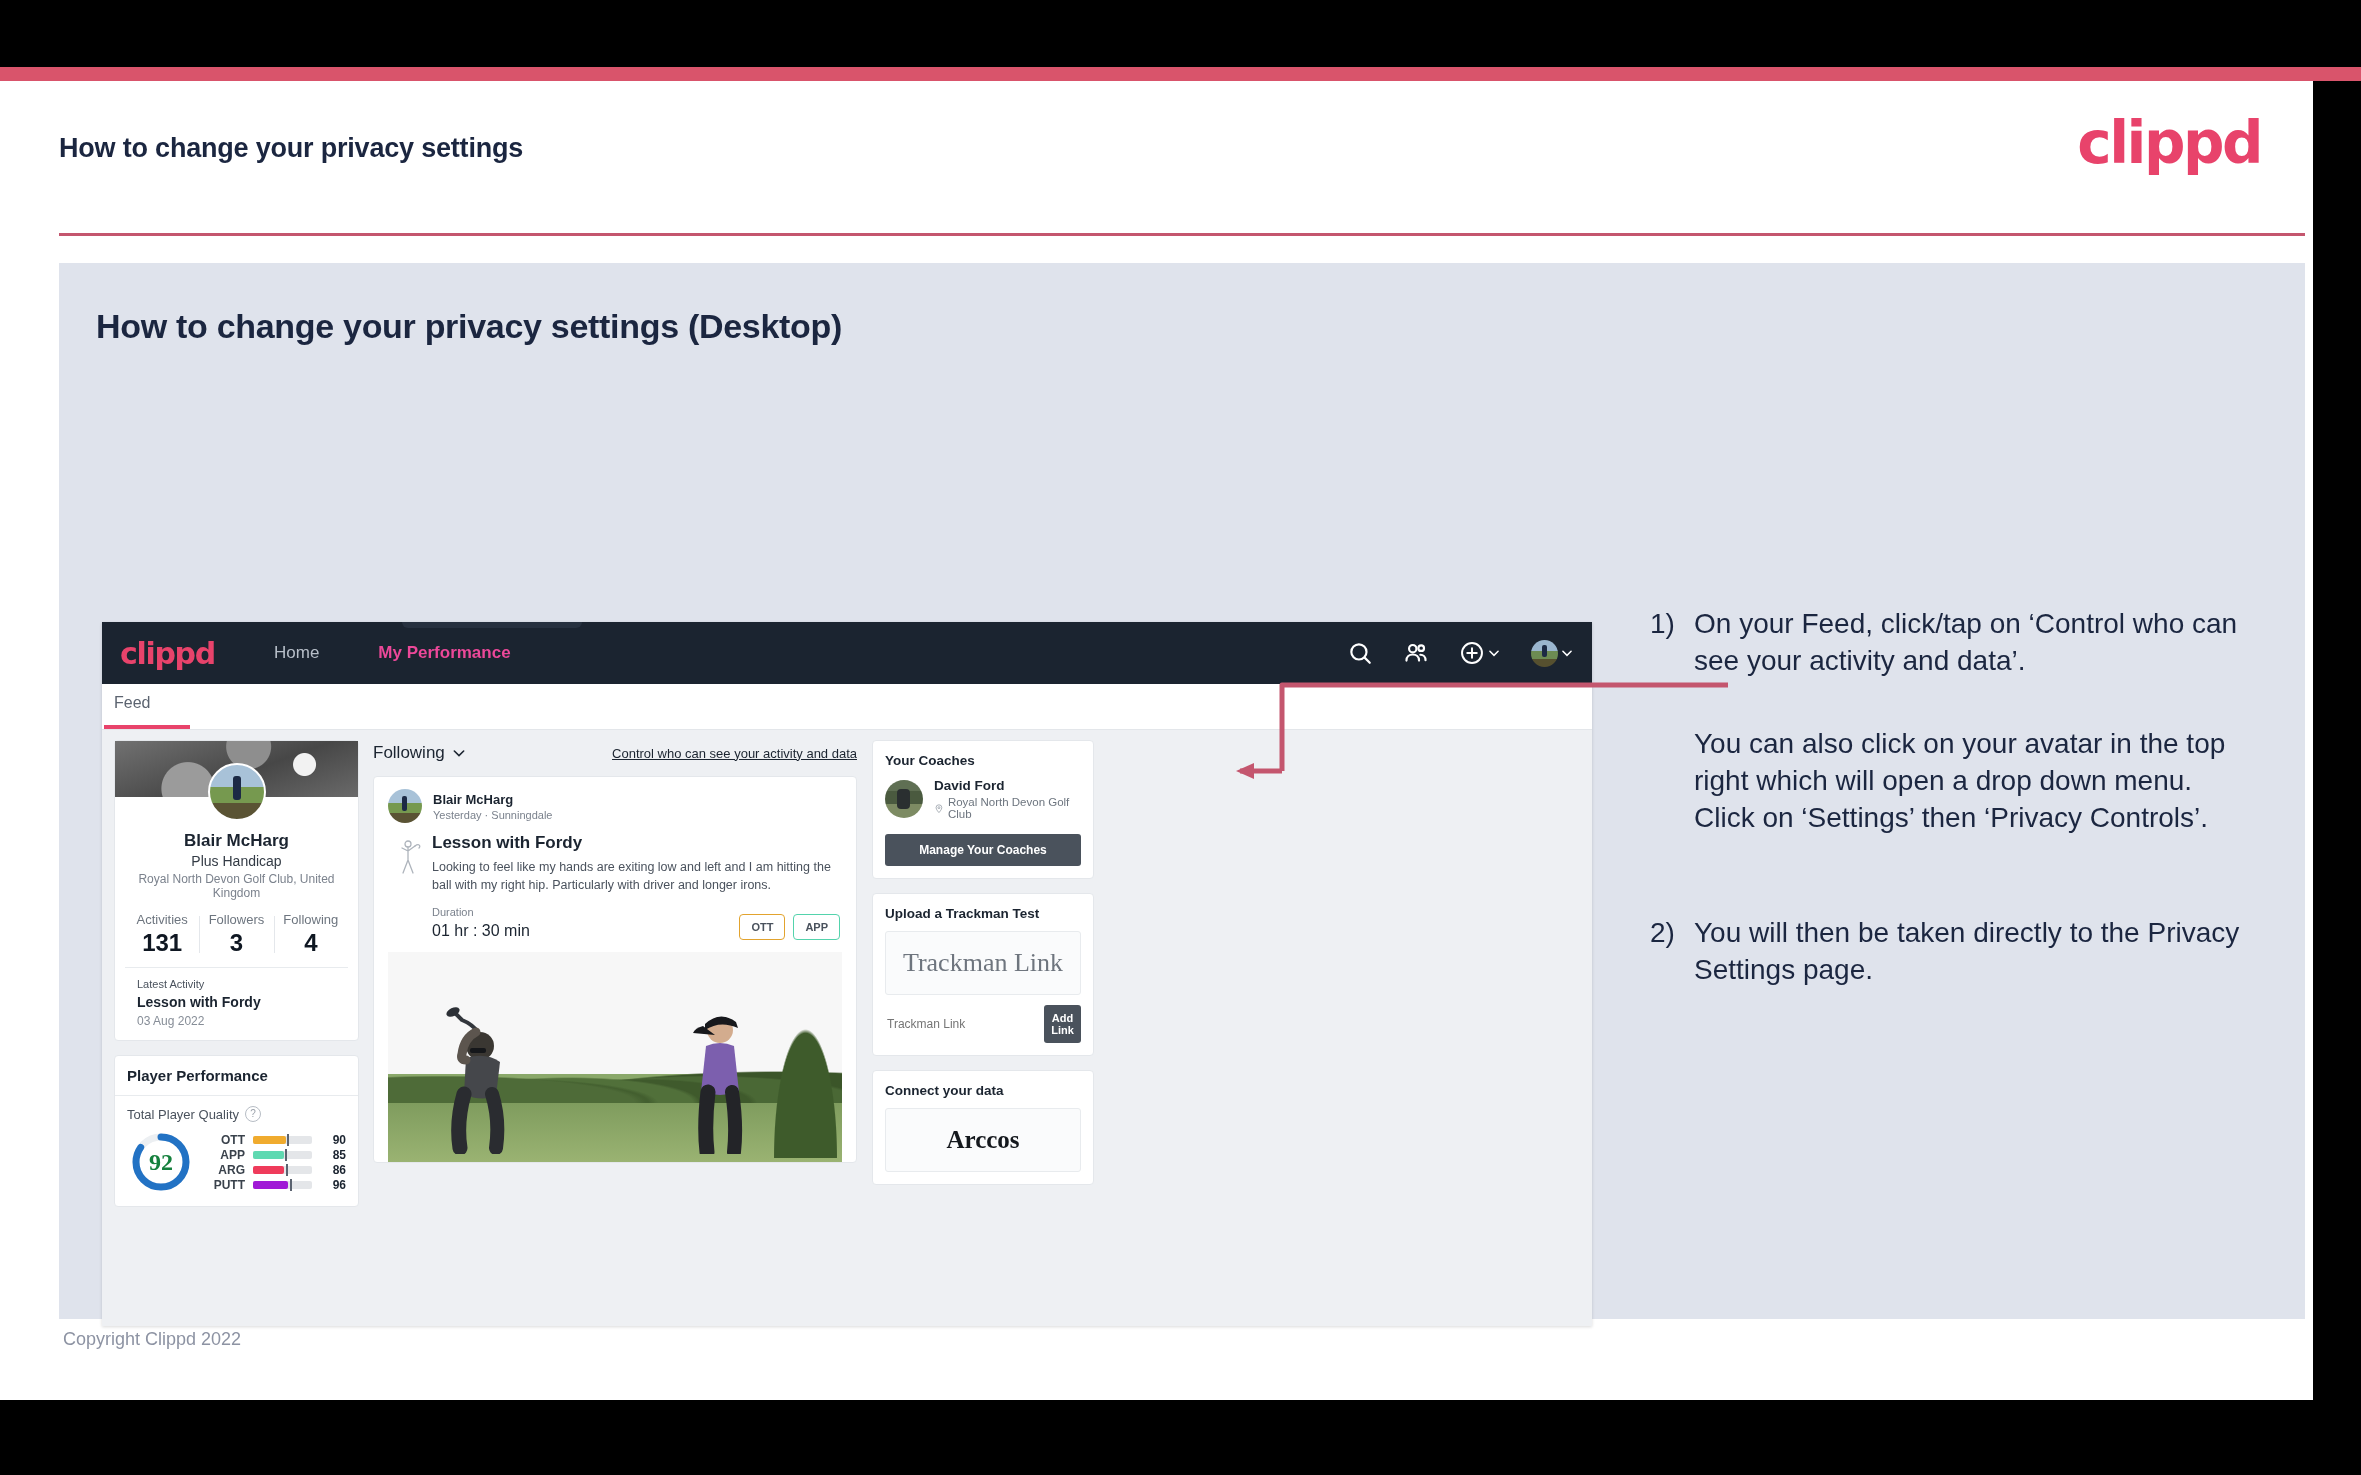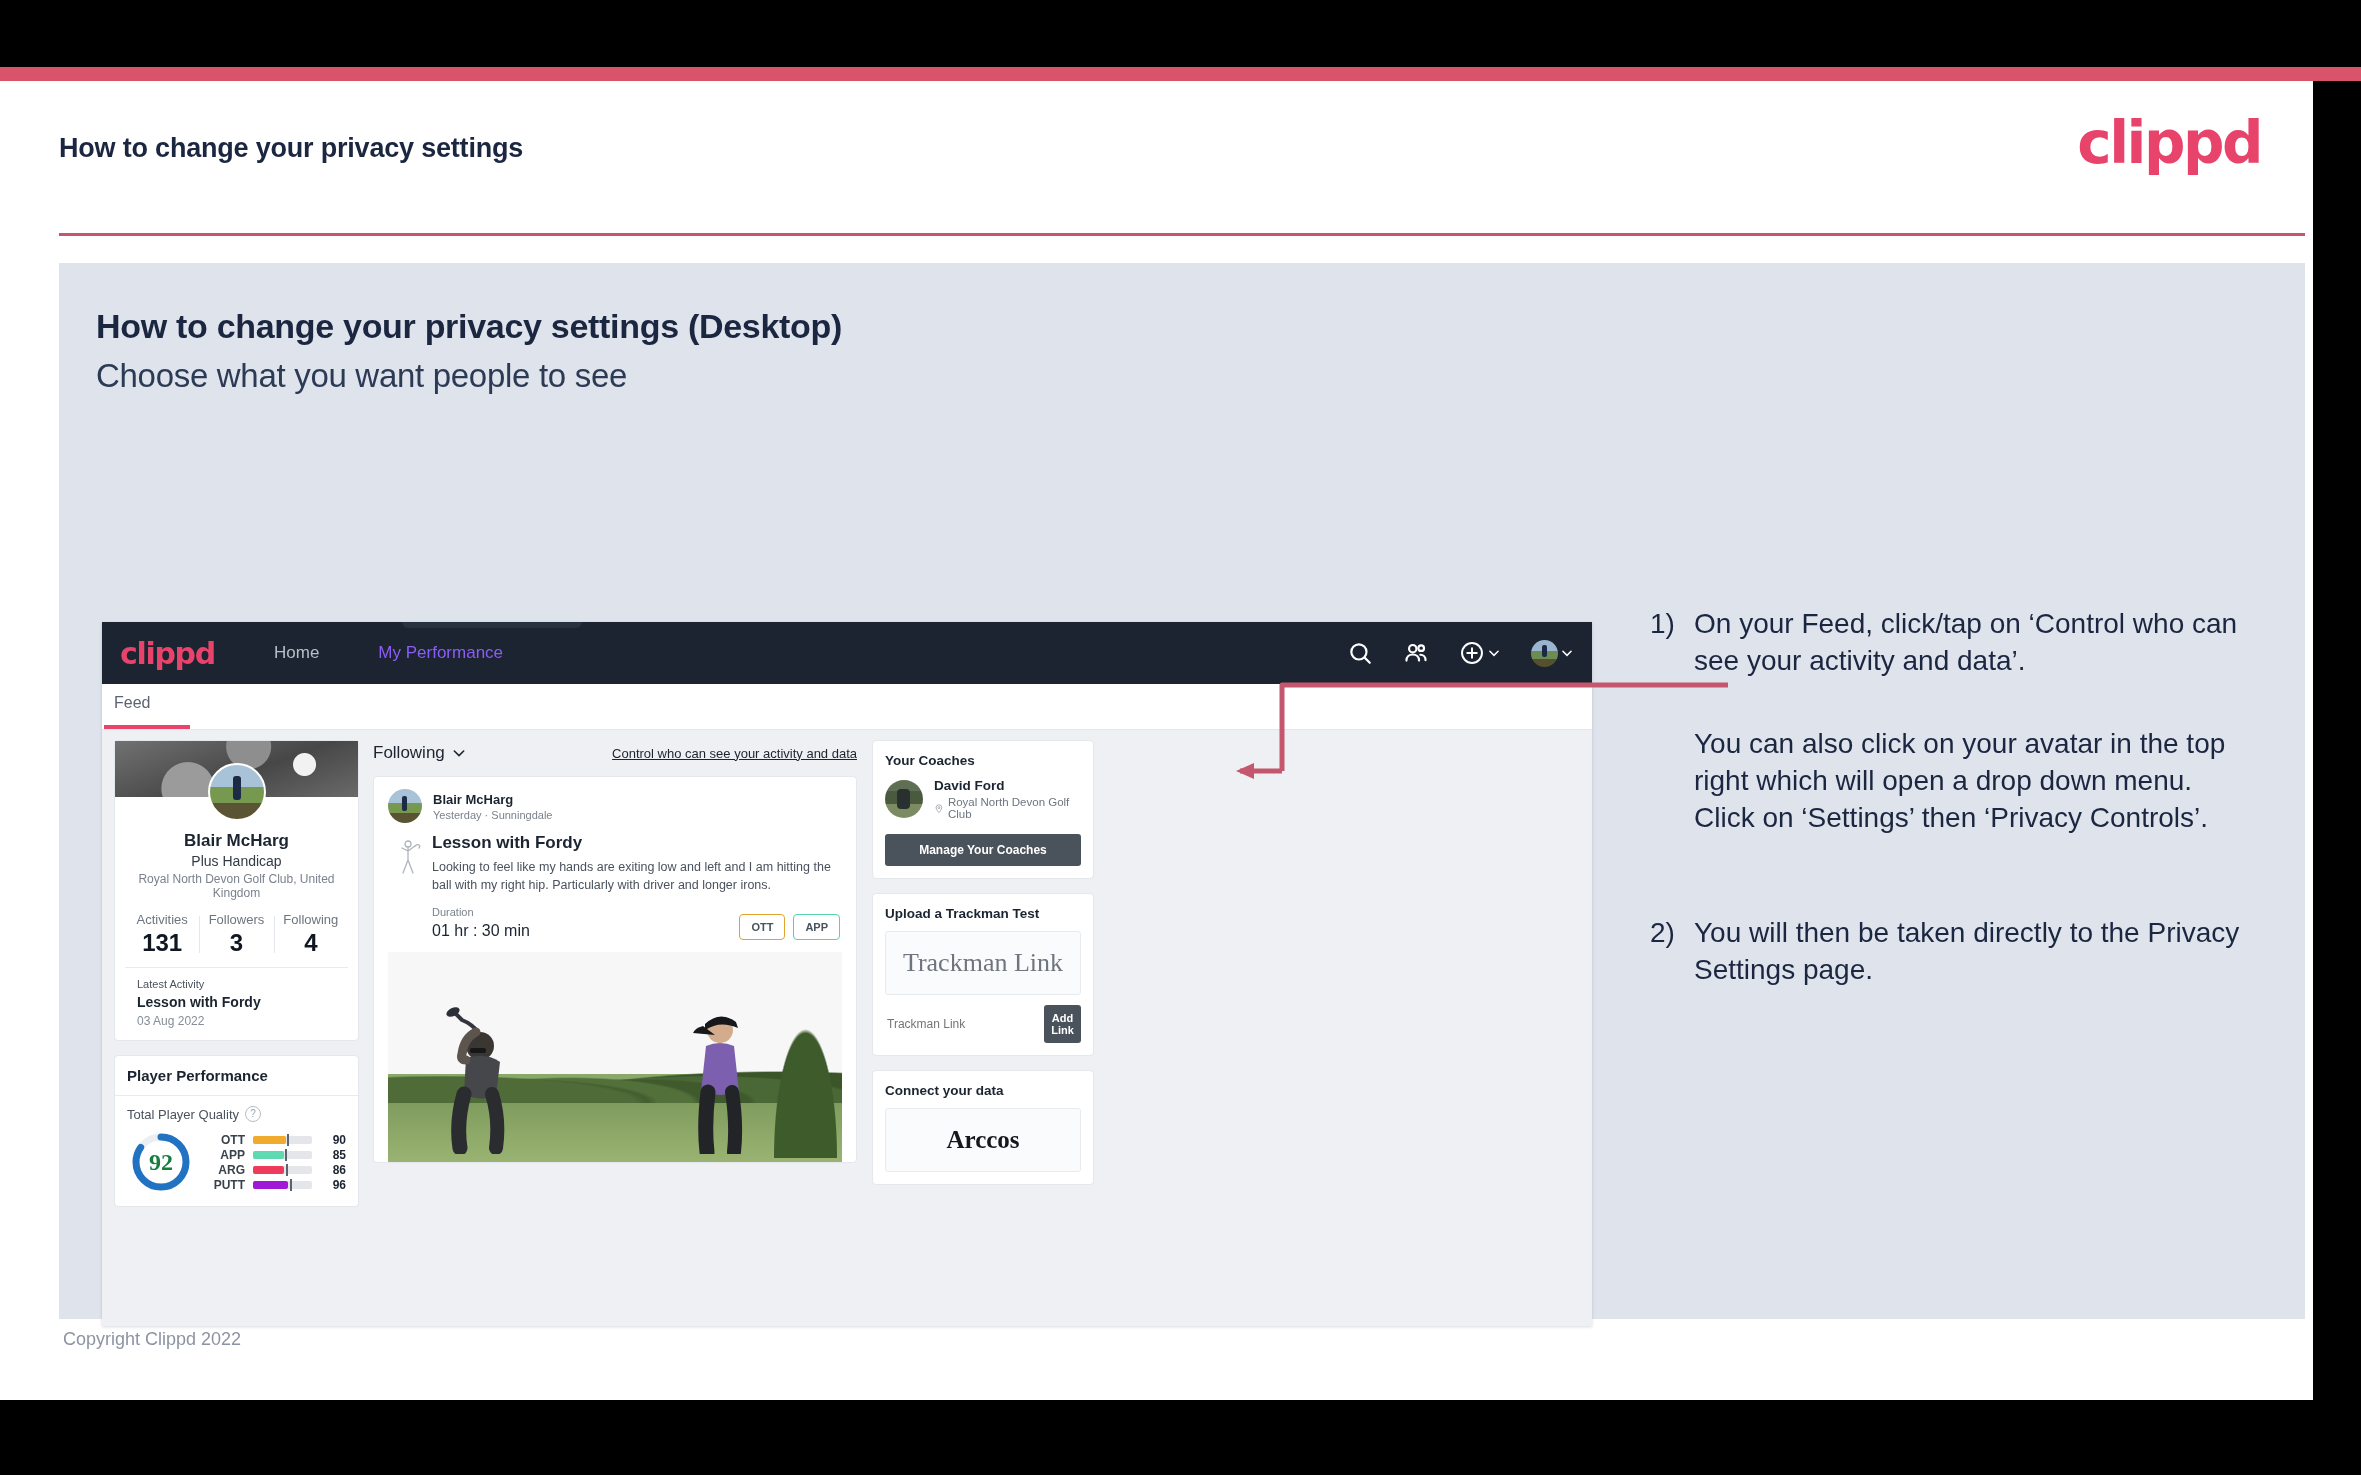--- a/index.html
+++ b/index.html
@@ -55,21 +55,21 @@
     box-shadow:0 1px 3px rgba(0,0,0,.15);
   }
   .app-nav{
     position:relative;height:62px;background:#1b2430;display:flex;align-items:center;
   }
   .app-logo{
     margin-left:18px;font-size:30px;font-weight:800;color:#e8436b;letter-spacing:-1.3px;
     font-family:"DejaVu Sans", sans-serif;
   }
   .nav-link{margin-left:59px;font-size:17px;color:#b8bfc9;}
-  .nav-link.active{color:#8b5cf6;font-weight:400;}
+  .nav-link.active{color:#ec4899;font-weight:700;}
   .nav-right{position:absolute;right:18px;top:0;height:62px;display:flex;align-items:center;gap:30px;}
   .nav-ico{width:26px;height:26px;color:#fff;display:block;}
   .nav-ico svg{width:26px;height:26px;display:block;}
   .chev{width:14px;height:14px;margin-left:2px;}
   .nav-grp{display:flex;align-items:center;}
   .nav-avatar{
     width:27px;height:27px;border-radius:50%;
     background:linear-gradient(#9ab6cf 0 42%,#6d8c53 42% 72%,#56502f 72% 100%);
     position:relative;overflow:hidden;
   }
@@ -257,21 +257,20 @@
   <div class="bottom-black"></div>
 
   <div class="slide">
 
     <div class="hdr-title">How to change your privacy settings</div>
     <div class="hdr-logo">clippd</div>
     <div class="hdr-rule"></div>
 
     <div class="panel">
       <div class="panel-title">How to change your privacy settings (Desktop)</div>
-      <div class="panel-sub">Choose what you want people to see</div>
       <div class="copyright">Copyright Clippd 2022</div>
     </div>
 
     <div class="app">
 
       <div class="app-nav">
         <div class="nav-notch"></div>
         <div class="app-logo">clippd</div>
         <div class="nav-link">Home</div>
         <div class="nav-link active">My Performance</div>

